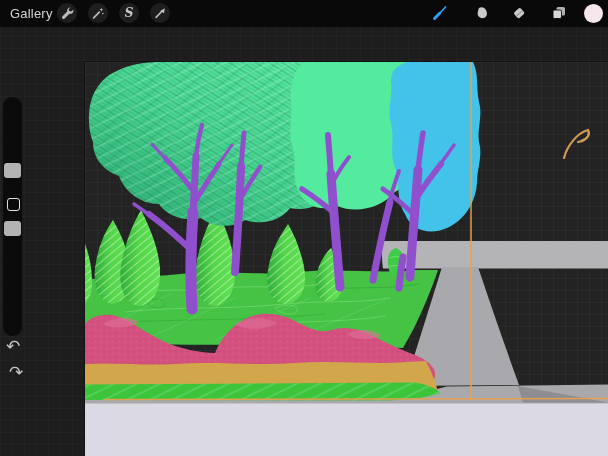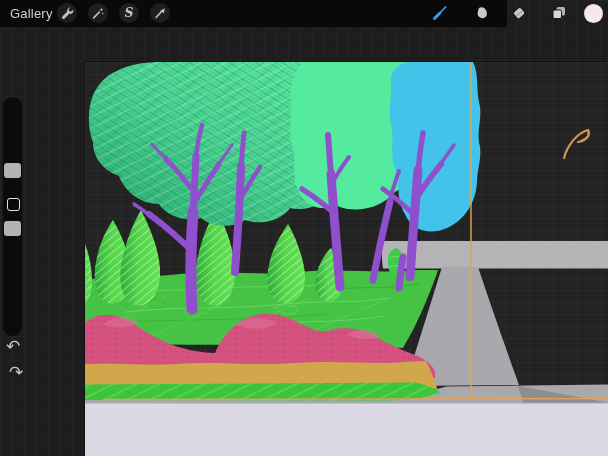--- a/index.html
+++ b/index.html
@@ -3,21 +3,21 @@
 <meta charset="utf-8">
 <style>
   html,body{margin:0;padding:0;background:#111;}
   .app{position:relative;width:608px;height:456px;overflow:hidden;
        font-family:"Liberation Sans","DejaVu Sans",sans-serif;
        background-color:#1d1d1d;
        background-image:linear-gradient(rgba(255,255,255,.025) 1px,transparent 1px),
                         linear-gradient(90deg,rgba(255,255,255,.025) 1px,transparent 1px);
        background-size:12px 12px;}
   
-  .topbar{position:absolute;left:0;top:0;width:507px;height:27px;background:#090909;z-index:30;}
+  .topbar{position:absolute;left:0;top:0;width:608px;height:27px;background:#090909;z-index:30;}
   .gallery{position:absolute;left:10px;top:6px;font-size:13px;color:#d4d4d4;letter-spacing:.2px;}
   .tbtn{position:absolute;top:3px;width:20px;height:20px;border-radius:50%;
         display:flex;align-items:center;justify-content:center;}
   .circ{background:#1e1e1e;}
   .s-glyph{font-family:"DejaVu Serif","Liberation Serif",serif;font-style:italic;font-weight:700;
            font-size:12px;color:#c9c9c9;line-height:1;}
   .swatch{position:absolute;top:4px;width:19px;height:19px;border-radius:50%;}
   
   .sidebar{position:absolute;left:3px;top:97px;width:19px;height:239px;background:rgba(10,10,10,.93);
            border-radius:9px;z-index:20;}

